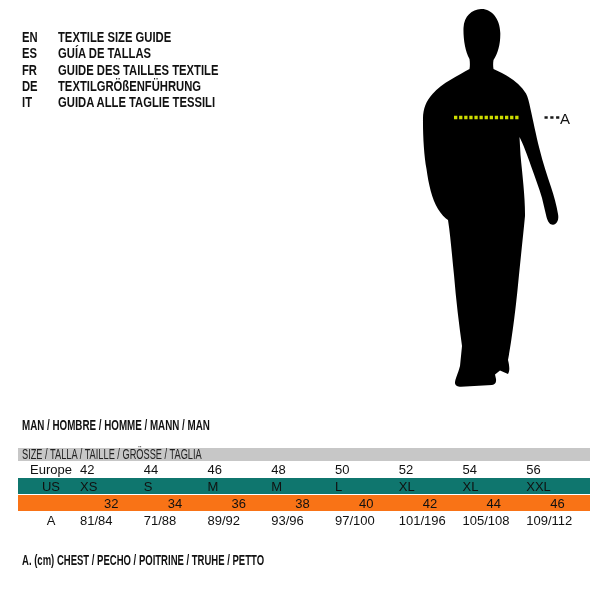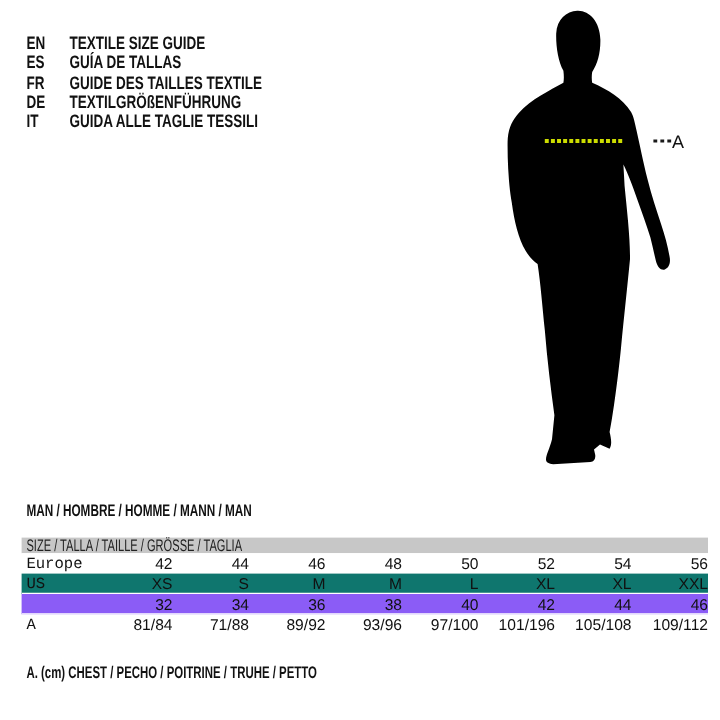--- a/index.html
+++ b/index.html
@@ -26,22 +26,22 @@
 
   
   .man-title { position:absolute; left:22px; top:417px; font-size:14px; font-weight:700;
                transform:scaleX(0.70); transform-origin:0 0; white-space:nowrap; }
 
   
   .size-table { position:absolute; left:18px; top:448px; width:572px; font-size:13px; }
   .theader { height:13px; line-height:13px; padding-left:4px; font-size:14px; color:#222; }
   .theader .cond { --sx:0.66; }
   .trow { display:flex; height:17px; line-height:17px; box-shadow:inset 0 -1px 0 #ffffff; }
-  .tcell { flex:1; text-align:right; }
-  .tlabel { flex:0 0 58px; text-align:left; padding-left:4px;font-family:Liberation Mono, monospace; }
+  .tcell { flex:1; text-align:left; }
+  .tlabel { flex:0 0 58px; text-align:center; padding-left:4px; }
 
   
   .footnote { position:absolute; left:22px; top:552px; font-size:14px; font-weight:700;
               transform:scaleX(0.68); transform-origin:0 0; white-space:nowrap; }
 </style>
 </head>
 <body>
 
 <div class="canvas">
 
@@ -108,21 +108,21 @@
           <div class="tcell tlabel">US</div>
           <div class="tcell">XS</div>
           <div class="tcell">S</div>
           <div class="tcell">M</div>
           <div class="tcell">M</div>
           <div class="tcell">L</div>
           <div class="tcell">XL</div>
           <div class="tcell">XL</div>
           <div class="tcell">XXL</div>
         </div>
-        <div class="trow" style="background: #8b5cf6;">
+        <div class="trow" style="background: #f97316; gap: 24px;">
           <div class="tcell tlabel"></div>
           <div class="tcell">32</div>
           <div class="tcell">34</div>
           <div class="tcell">36</div>
           <div class="tcell">38</div>
           <div class="tcell">40</div>
           <div class="tcell">42</div>
           <div class="tcell">44</div>
           <div class="tcell">46</div>
         </div>

